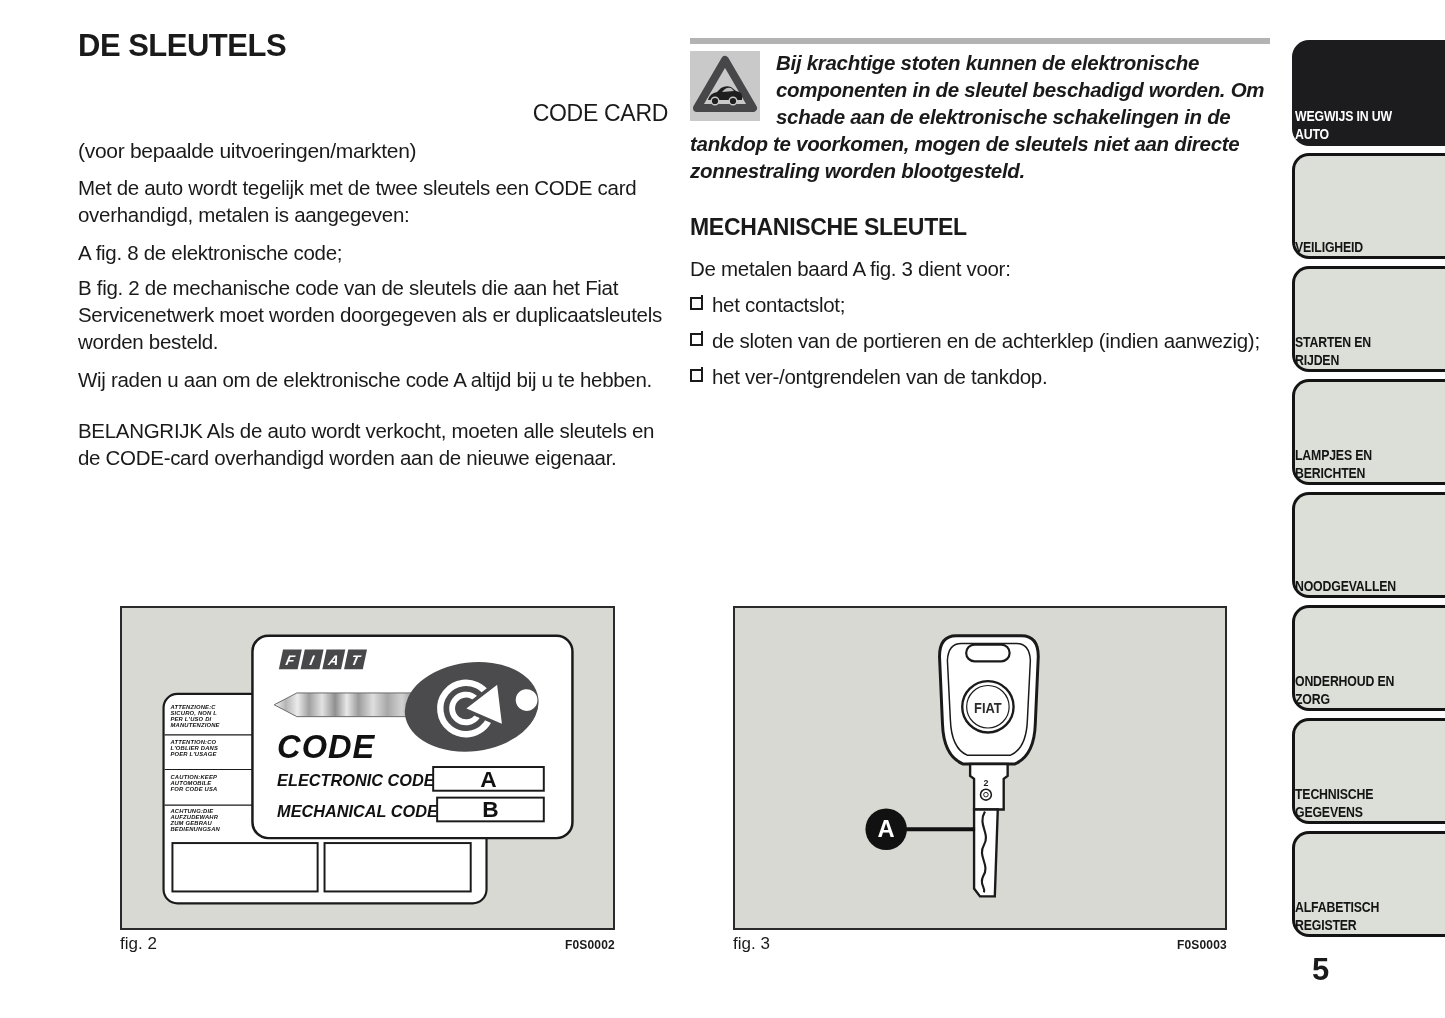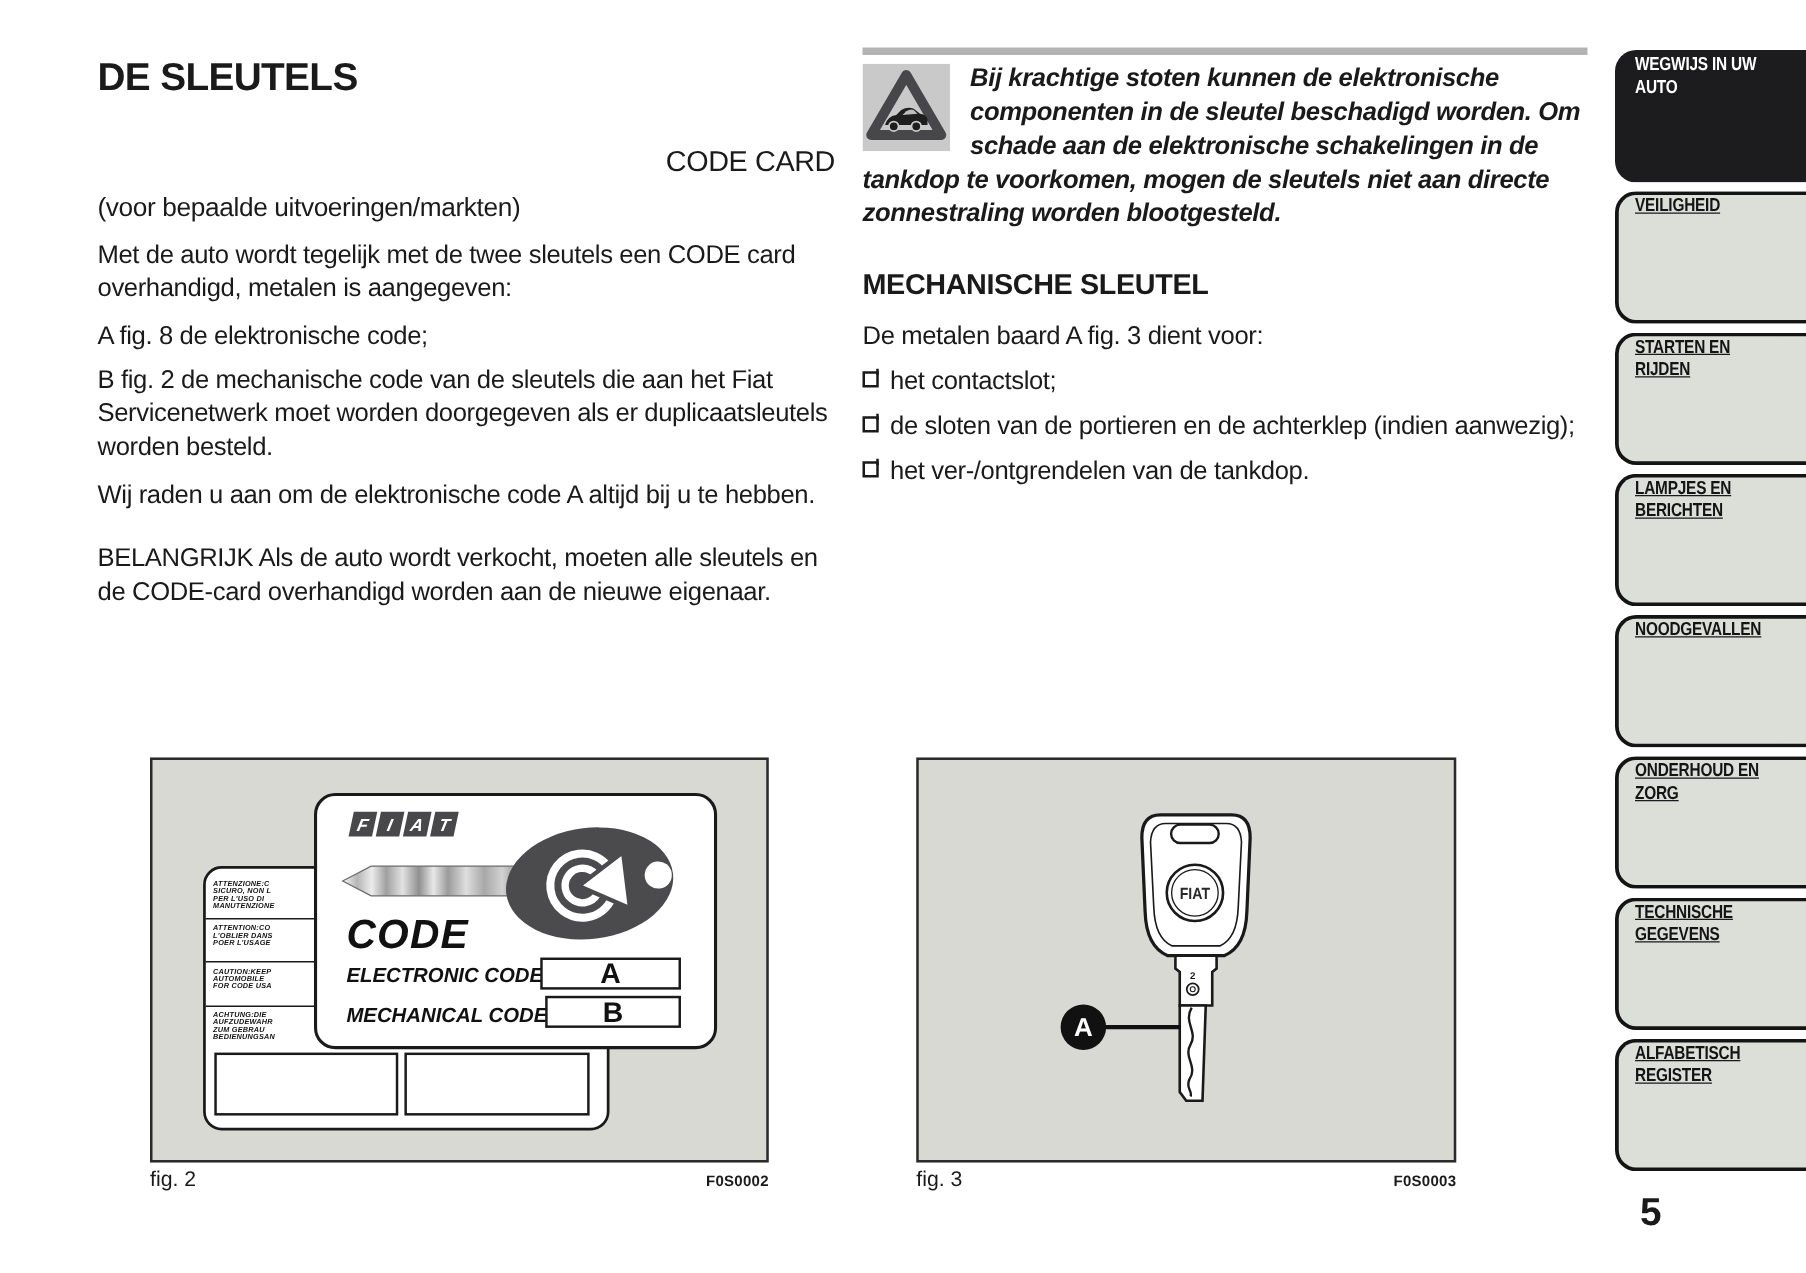--- a/index.html
+++ b/index.html
@@ -4,56 +4,56 @@
 <style>
   * { margin:0; padding:0; box-sizing:border-box; }
   html,body { background:#ffffff; }
   .page {
     position:relative; width:1445px; height:1018px; background:#fff;
     font-family:"Liberation Sans", sans-serif; color:#1a1a1a; overflow:hidden;
   }
 
   
   .col-left { position:absolute; left:78px; top:28px; width:590px; }
-  .page-title { font-size:31px; font-weight:800; letter-spacing:-0.5px; margin-bottom:36px;margin-top:16px; }
+  .page-title { font-size:31px; font-weight:800; letter-spacing:-0.5px; margin-bottom:36px; }
   .sec-head { font-size:23px; font-weight:400; letter-spacing:-0.3px;text-align:right; }
   .sec-sub { font-size:21px; letter-spacing:-0.3px; margin-top:12px; }
   .body-p { font-size:20.5px; line-height:27px; letter-spacing:-0.3px; margin-top:11px; }
   .gap-lg { margin-top:24px; }
 
   
   .col-right { position:absolute; left:690px; top:38px; width:580px; }
   .warning-topbar { height:6px; background:var(--bar-gray,#b3b3b3); }
   .warning-body { margin-top:5px; }
   .warning-icon { float:left; width:70px; height:70px; margin:2px 16px 6px 0; }
   .warning-text { font-size:20.5px; line-height:27px; font-weight:700; font-style:italic; letter-spacing:-0.3px; }
   .mech-head { clear:both; padding-top:30px; font-size:23px; font-weight:800; letter-spacing:-0.3px; }
   .mech-intro { font-size:20.5px; line-height:27px; letter-spacing:-0.3px; margin-top:14px; }
   .bullet-item { display:flex; align-items:flex-start; margin-top:9px; font-size:20.5px; line-height:27px; letter-spacing:-0.3px; }
   .bullet-box { flex:0 0 auto; width:13px; height:13px; border:2.5px solid #1a1a1a; margin:6px 9px 0 0; position:relative; }
   .bullet-box::after { content:""; position:absolute; right:-2px; top:-4px; width:2.5px; height:5px; background:#1a1a1a; }
 
   
   .figure { position:absolute; }
   .fig2 { left:120px; top:606px; width:495px; }
-  .fig3 { left:733px; top:606px; width:432px; }
+  .fig3 { left:733px; top:606px; width:494px; }
   .fig-canvas { display:block; width:100%; height:324px; background:var(--figure-bg,#d7d9d2); border:2px solid #2a2a2a; }
   .fig-caption-row { display:flex; justify-content:space-between; align-items:baseline; margin-top:4px; }
   .fig-caption { font-size:17px; font-weight:400; }
   .fig-code { font-size:12px; font-weight:700; letter-spacing:0.2px; }
 
   svg text { font-family:"Liberation Sans", sans-serif; }
   .tiny-block { font-size:5.9px; font-weight:700; font-style:italic; letter-spacing:0.2px; fill:#111; }
 
   
   .sidebar { position:absolute; top:40px; right:0; width:153px; }
   .tab {
     height:106px; margin-bottom:7px; background:var(--tab-bg,#dcded8);
     border:3px solid #141414; border-right:none; border-radius:17px 0 0 17px;
-    display:flex; align-items:flex-start; padding-left:13px; overflow:visible;text-decoration:underline;
+    display:flex; align-items:flex-end; padding-left:0; overflow:visible;
   }
   .tab-label {
     display:block; width:158px; font-size:15px; font-weight:700; line-height:1.2;
     letter-spacing:-0.2px; transform:scaleX(0.82); transform-origin:left center; color:#141414;
   }
   .tab.active { background:var(--tab-active-bg,#1c1c1e); border-color:var(--tab-active-bg,#1c1c1e); }
   .tab.active .tab-label { color:#fff; }
 
   .page-number { position:absolute; left:1312px; top:952px; font-size:31px; font-weight:800; }
 </style>

